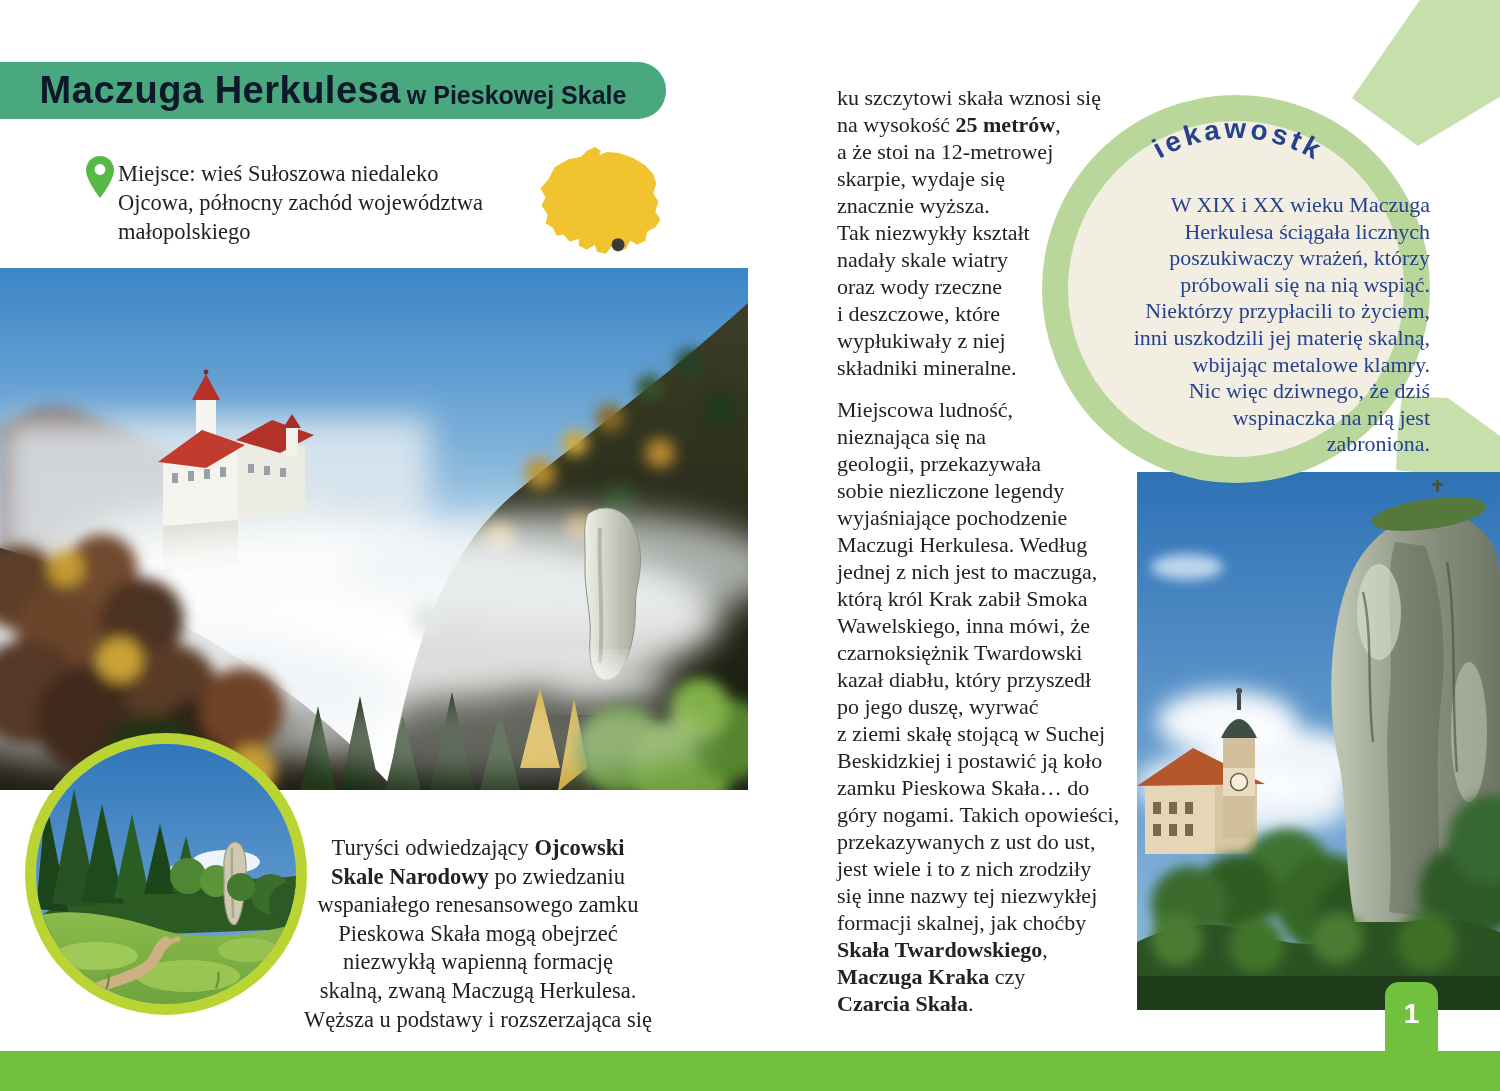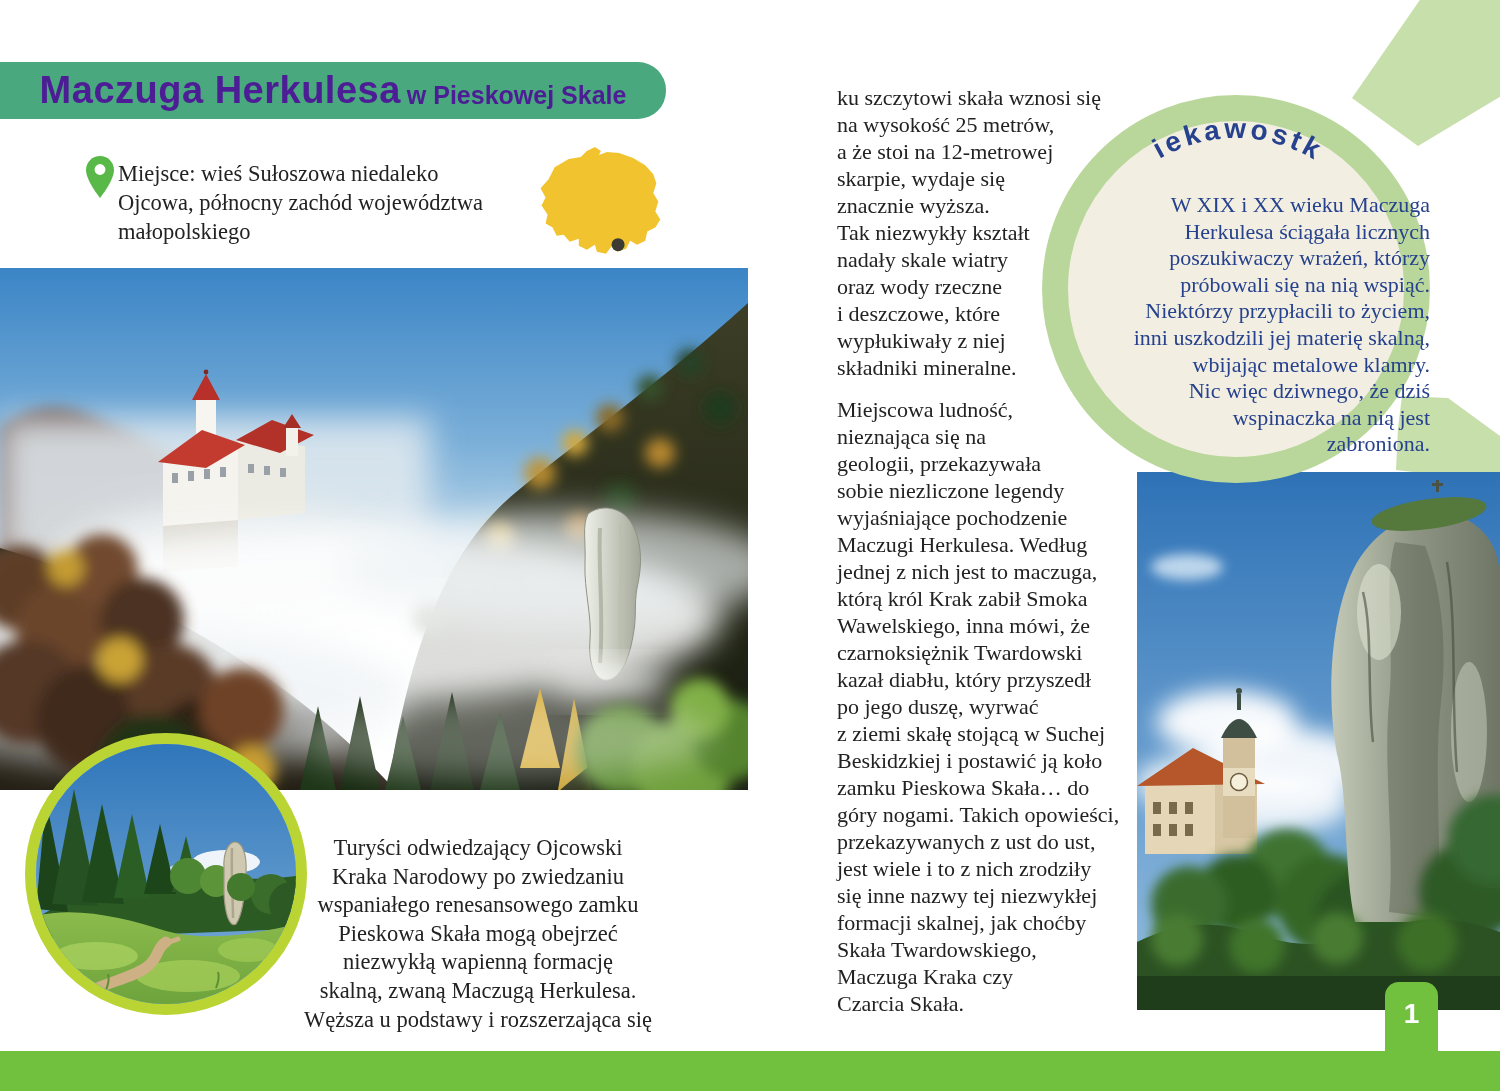--- a/index.html
+++ b/index.html
@@ -8,21 +8,21 @@
     --pin:#58b948; --text:#222222;
   }
   html,body{margin:0;padding:0;background:#ffffff;}
   #page{position:relative;width:1500px;height:1091px;background:#ffffff;overflow:hidden;
         font-family:"Liberation Serif", serif;color:var(--text);}
   .sans{font-family:"Liberation Sans", sans-serif;}
 
   
   #banner{position:absolute;left:0;top:62px;width:666px;height:57px;background:var(--banner);
           border-radius:0 28px 28px 0;display:flex;align-items:center;justify-content:center;
-          gap:6px;color:#4c1d95;}
+          gap:6px;color:#0f172a;}
   #banner .t1{font-size:38px;font-weight:bold;letter-spacing:.5px;}
   #banner .t2{font-size:25px;font-weight:bold;padding-top:10px;}
 
   
   #pin{position:absolute;left:86px;top:156px;width:28px;height:42px;}
   #loc-text{position:absolute;left:118px;top:159px;width:378px;font-size:22.5px;line-height:29px;}
 
   
   #map{position:absolute;left:528px;top:141px;width:162px;height:146px;}
 
@@ -51,21 +51,21 @@
   
   #ribbon{position:absolute;left:0;top:0;width:1500px;height:1091px;z-index:0;pointer-events:none;}
 
   
   #page-tab{position:absolute;left:1385px;top:982px;width:53px;height:109px;background:var(--grass);
             border-radius:14px 14px 0 0;z-index:6;text-align:center;}
   #page-tab .num{display:inline-block;margin-top:16px;color:#fff;font-size:28px;font-weight:bold;
                  font-family:"Liberation Sans", sans-serif;}
   #footer-bar{position:absolute;left:0;top:1051px;width:1500px;height:40px;background:var(--grass);z-index:5;}
 
-  strong{font-weight:normal;margin-top:28px;}
+  strong{font-weight:bold;margin-top:28px;}
 </style>
 </head>
 <body>
 
 <div id="page">
 
   <svg id="ribbon" viewBox="0 0 1500 1091">
     <polygon points="1424,-6 1508,-6 1508,92 1418,146 1352,98" style="fill:var(--ribbon)"></polygon>
     <polygon points="1402,396 1448,398 1500,436 1500,482 1396,470 1398,428" style="fill:var(--ribbon)"></polygon>
   </svg>
@@ -228,21 +228,21 @@
       <path d="M0,262 L0,172 C40,162 90,174 130,187 C170,198 220,190 260,180 L260,262 Z" fill="url(#cpgrass)"></path>
       <ellipse cx="60" cy="212" rx="42" ry="14" fill="#a8d05e" opacity="0.8"></ellipse>
       <ellipse cx="152" cy="232" rx="52" ry="16" fill="#a3cc58" opacity="0.8"></ellipse>
       <ellipse cx="212" cy="206" rx="30" ry="12" fill="#9cc854" opacity="0.8"></ellipse>
       <path d="M30,262 C55,240 96,236 112,222 C124,212 120,204 130,198" stroke="#cdb084" stroke-width="11" fill="none" stroke-linecap="round"></path>
       <path d="M128,200 L142,195" stroke="#cdb084" stroke-width="5" fill="none" stroke-linecap="round"></path>
       <path d="M20,250 q4,-12 2,-18 M40,254 q4,-12 2,-18 M70,246 q4,-10 2,-16 M180,244 q4,-10 2,-16" stroke="#5d8f33" stroke-width="2" fill="none"></path>
     </svg>
   </div>
 
-  <div id="intro">Turyści odwiedzający <strong>Ojcowski</strong><br><strong>Kraka Narodowy</strong> po zwiedzaniu<br>wspaniałego renesansowego zamku<br>Pieskowa Skała mogą obejrzeć<br>niezwykłą wapienną formację<br>skalną, zwaną Maczugą Herkulesa.<br>Węższa u podstawy i rozszerzająca się</div>
+  <div id="intro">Turyści odwiedzający <strong>Ojcowski</strong><br><strong>Skale Narodowy</strong> po zwiedzaniu<br>wspaniałego renesansowego zamku<br>Pieskowa Skała mogą obejrzeć<br>niezwykłą wapienną formację<br>skalną, zwaną Maczugą Herkulesa.<br>Węższa u podstawy i rozszerzająca się</div>
 
   <div id="column">
     <div class="para">ku szczytowi skała wznosi się<br>na wysokość <strong>25 metrów</strong>,<br>a że stoi na 12-metrowej<br>skarpie, wydaje się<br>znacznie wyższa.<br>Tak niezwykły kształt<br>nadały skale wiatry<br>oraz wody rzeczne<br>i deszczowe, które<br>wypłukiwały z niej<br>składniki mineralne.</div>
     <div class="para">Miejscowa ludność,<br>nieznająca się na<br>geologii, przekazywała<br>sobie niezliczone legendy<br>wyjaśniające pochodzenie<br>Maczugi Herkulesa. Według<br>jednej z nich jest to maczuga,<br>którą król Krak zabił Smoka<br>Wawelskiego, inna mówi, że<br>czarnoksiężnik Twardowski<br>kazał diabłu, który przyszedł<br>po jego duszę, wyrwać<br>z ziemi skałę stojącą w Suchej<br>Beskidzkiej i postawić ją koło<br>zamku Pieskowa Skała… do<br>góry nogami. Takich opowieści,<br>przekazywanych z ust do ust,<br>jest wiele i to z nich zrodziły<br>się inne nazwy tej niezwykłej<br>formacji skalnej, jak choćby<br><strong>Skała Twardowskiego</strong>,<br><strong>Maczuga Kraka</strong> czy<br><strong>Czarcia Skała</strong>.</div>
   </div>
 
   <svg id="right-photo" viewBox="0 0 363 538">
     <defs>
       <linearGradient id="rpsky" x1="0" y1="0" x2="0" y2="1">
         <stop offset="0" stop-color="#2e72b6"></stop>

